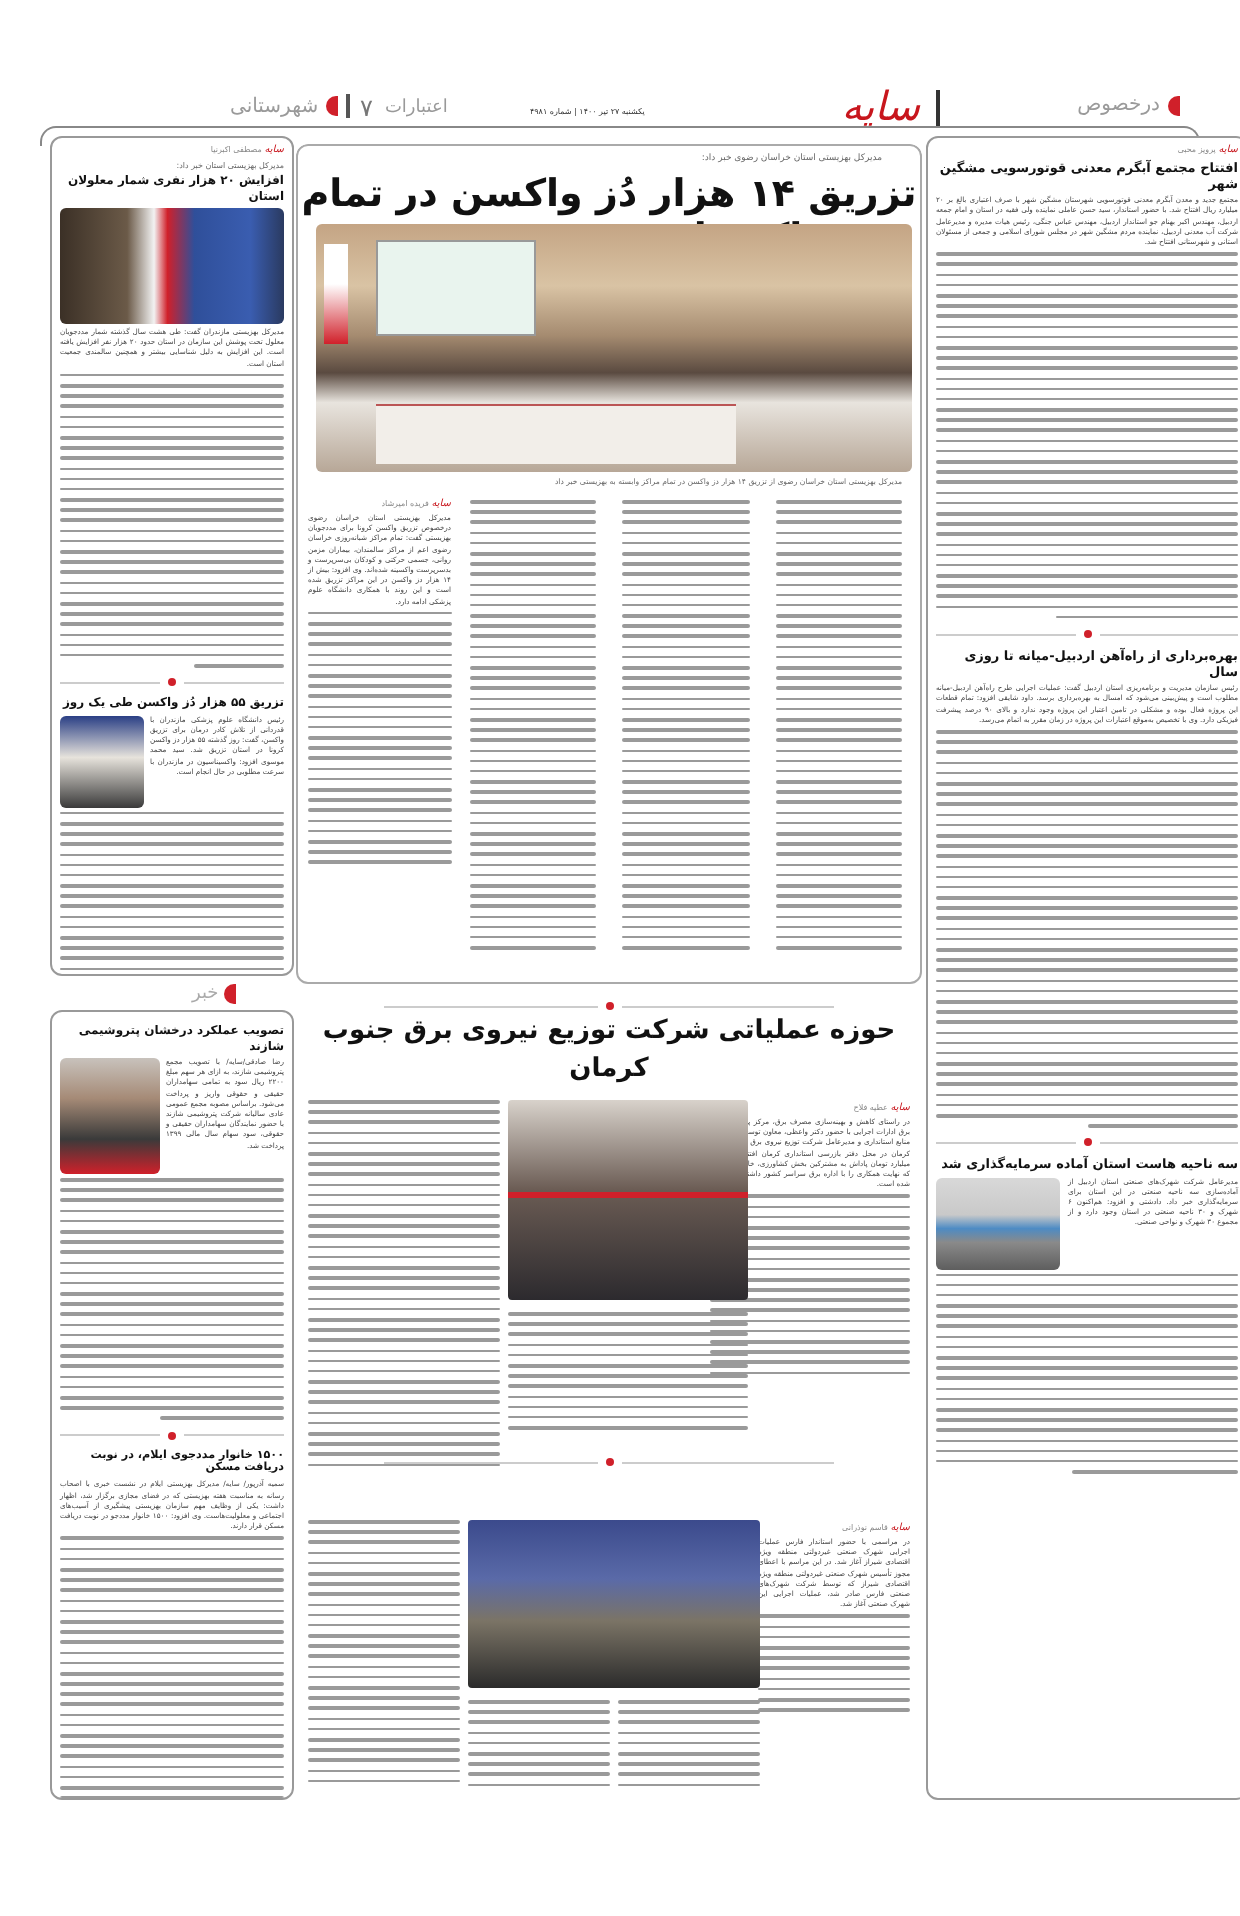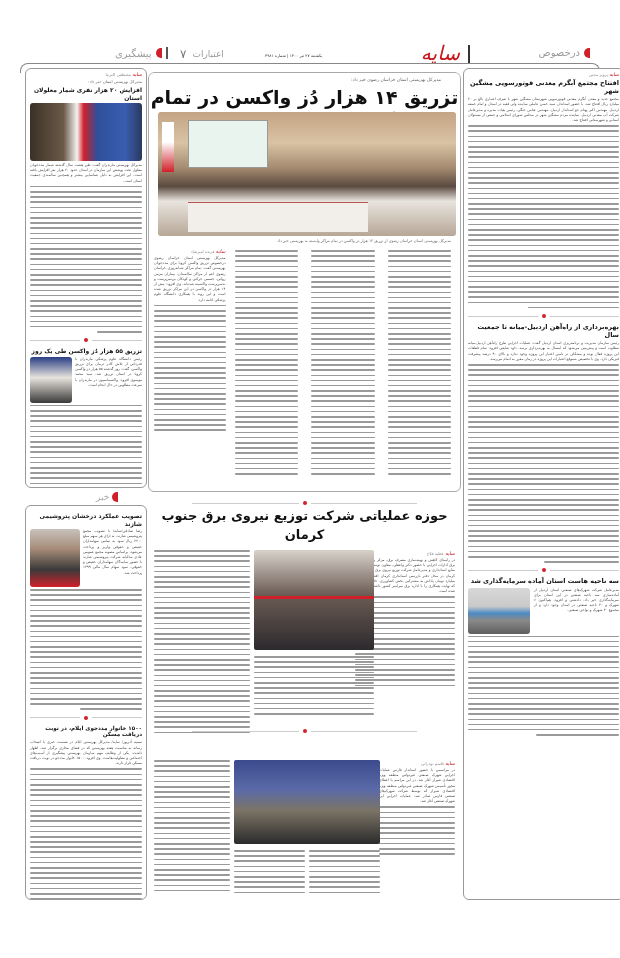--- a/index.html
+++ b/index.html
@@ -69,21 +69,21 @@
   <div class="hdr-logo-bar"></div>
   <div class="hdr-logo">سایه</div>
   <div class="hdr-date">یکشنبه ۲۷ تیر ۱۴۰۰ | شماره ۴۹۸۱</div>
   <div class="hdr-page">
     <span>اعتبارات</span>
     <span class="num">۷</span>
   </div>
   <div class="hdr-section hdr-left">
     <span class="bar"></span>
     <span class="red-tab"></span>
-    <span>پیشگیری</span>
+    <span>شهرستانی</span>
   </div>
 </div>
 
 <div class="col col-right">
   <div>
     <div class="kicker">
       <span class="brand">سایه</span>
       <span>پرویز محبی</span>
     </div>
     <div class="title" style="font-size:6.5px;">افتتاح مجتمع آبگرم معدنی قوتورسویی مشگین شهر</div>
@@ -124,21 +124,21 @@
         <span></span>
         <span></span>
         <span></span>
         <span style="width:60%"></span>
     </div>
   </div>
   <div class="divider">
       <span class="dot"></span>
     </div>
   <div>
-    <div class="title" style="font-size:6.5px;">بهره‌برداری از راه‌آهن اردبیل-میانه تا جمعیت سال</div>
+    <div class="title" style="font-size:6.5px;">بهره‌برداری از راه‌آهن اردبیل-میانه تا روزی سال</div>
     <div class="body-text">رئیس سازمان مدیریت و برنامه‌ریزی استان اردبیل گفت: عملیات اجرایی طرح راه‌آهن اردبیل-میانه مطلوب است و پیش‌بینی می‌شود که امسال به بهره‌برداری برسد. داود شایقی افزود: تمام قطعات این پروژه فعال بوده و مشکلی در تامین اعتبار این پروژه وجود ندارد و بالای ۹۰ درصد پیشرفت فیزیکی دارد. وی با تخصیص به‌موقع اعتبارات این پروژه در زمان مقرر به اتمام می‌رسد.</div>
     <div class="lines">
       <span></span>
         <span></span>
         <span></span>
         <span></span>
         <span></span>
         <span></span>
         <span></span>
         <span></span>

